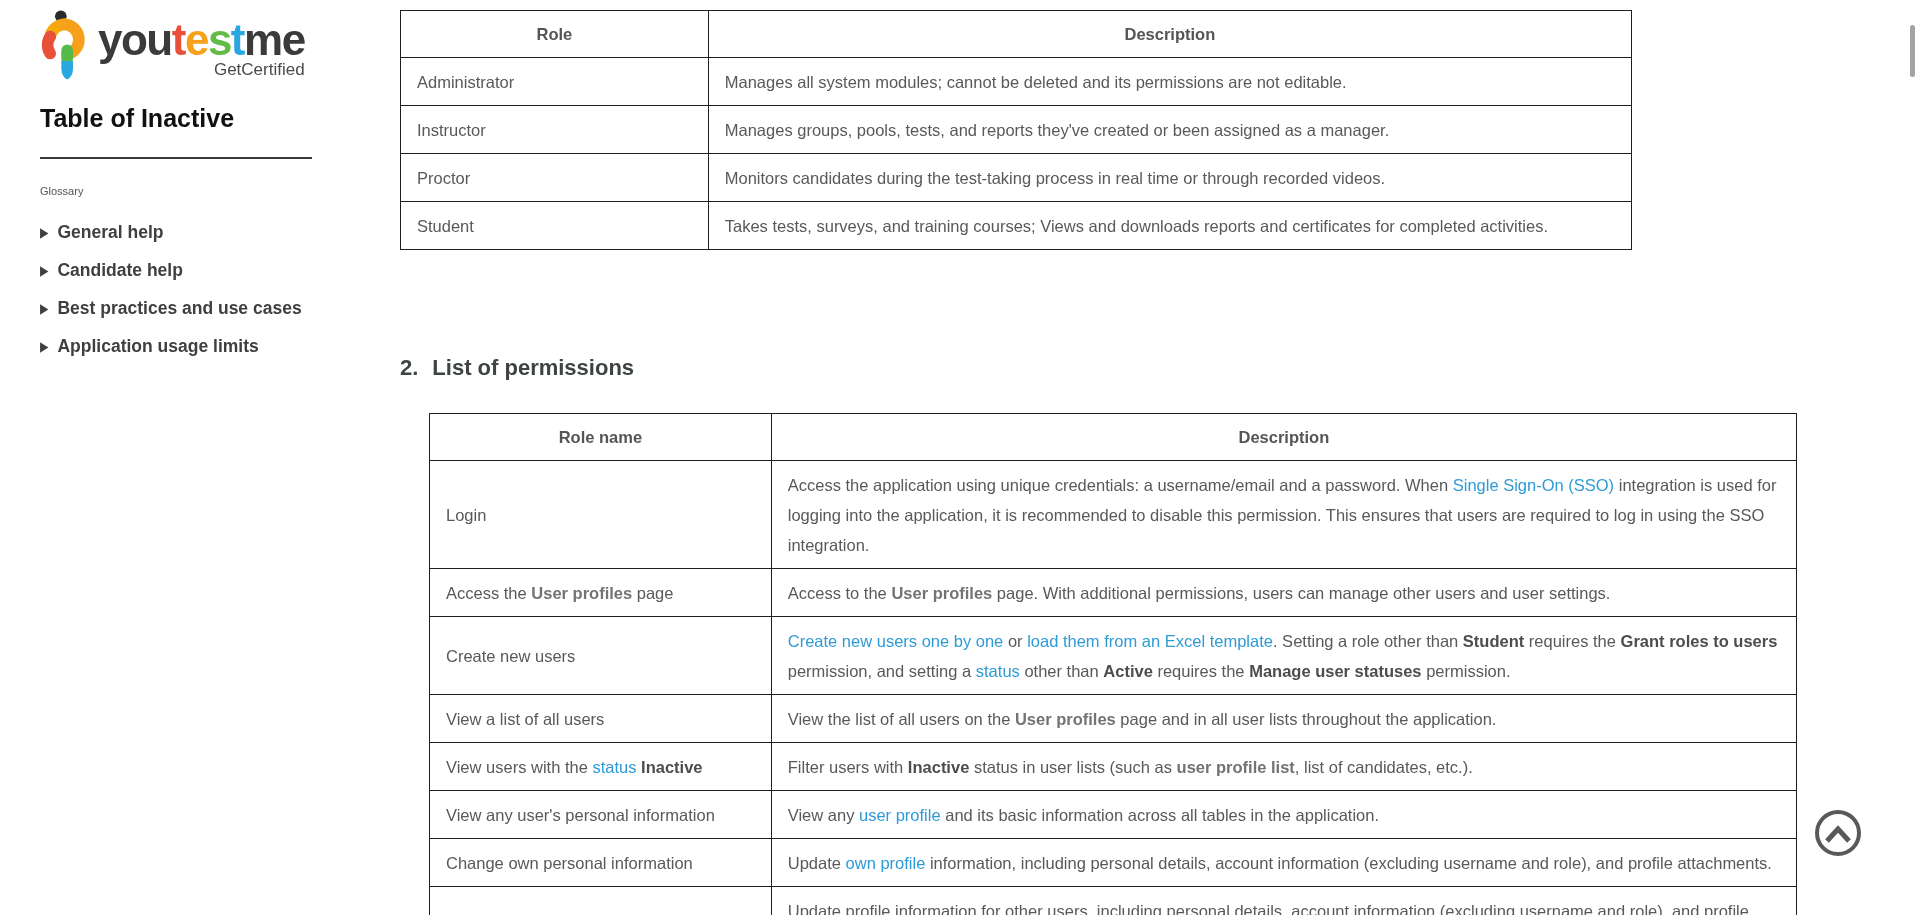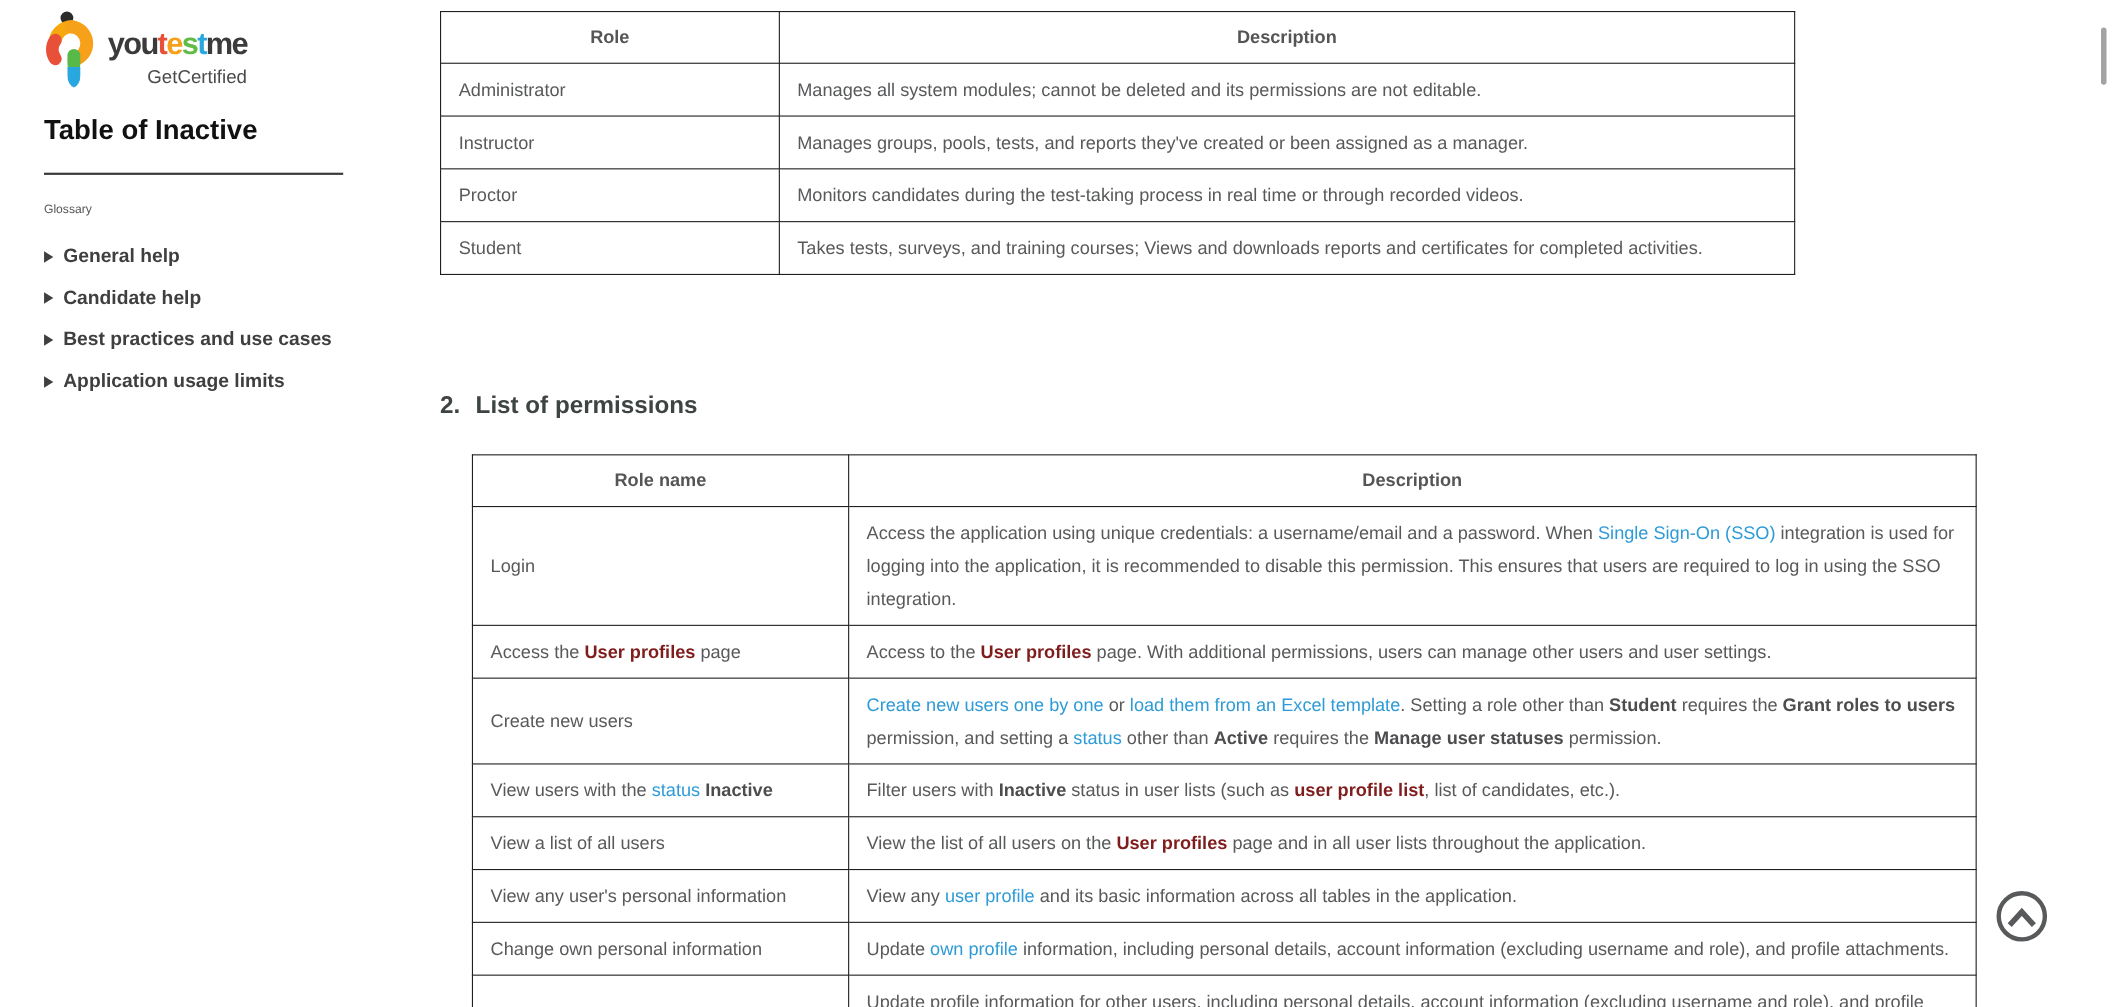--- a/index.html
+++ b/index.html
@@ -4,21 +4,21 @@
 <style>
   * { margin:0; padding:0; box-sizing:border-box; }
   html,body { width:1920px; height:915px; overflow:hidden; background:#ffffff;
     font-family:"Liberation Sans","DejaVu Sans",sans-serif; }
 
   
   .sidebar { position:absolute; left:0; top:0; width:330px; height:915px; background:#fff; }
   .logo { position:absolute; left:38px; top:10px; display:flex; align-items:flex-start; cursor:pointer; }
   .logo-mark { width:52px; height:70px; margin-right:8px; }
   .wordmark-wrap { display:flex; flex-direction:column; align-items:flex-end; margin-top:12px; }
-  .wordmark { font-size:28px; font-weight:700; letter-spacing:-1.5px; line-height:36px; }
+  .wordmark { font-size:44px; font-weight:700; letter-spacing:-1.5px; line-height:36px; }
   .wm-dark { color:#3b3b3c; } .wm-red { color:#e8503a; } .wm-orange { color:#f7a11b; }
   .wm-green { color:#62bb46; } .wm-blue { color:#29a8e0; }
   .tagline { font-size:17px; color:#4a4a4a; margin-top:2px; }
   .toc-title { position:absolute; left:40px; top:104px; font-size:25px; font-weight:700; color:#111; }
   .toc-rule { position:absolute; left:40px; top:157px; width:272px; height:0; border-top:2px solid #3a3a3a; }
   .toc-glossary { position:absolute; left:40px; top:185px; font-size:11px; color:#555; cursor:pointer; }
   .toc-list { position:absolute; left:40px; top:222px; }
   .toc-item { display:flex; align-items:center; margin-bottom:17px; cursor:pointer;
     font-size:17.5px; font-weight:600; color:#3f3f3f; }
   .toc-item .tri { font-size:11px; color:#3f3f3f; margin-right:9px; transform:scaleY(1.25); }
@@ -27,21 +27,21 @@
   table { border-collapse:collapse; table-layout:fixed; background:#fff; }
   th, td { border:1px solid #1f1f1f; font-size:16.5px; color:#58595b;
     line-height:30px; vertical-align:middle; }
   th { font-weight:700; color:#555; text-align:center; padding:8px 10px; }
   td { padding:8.5px 16px; text-align:left;margin-left:44px; }
   .tbl-roles { position:absolute; left:400px; top:10px; width:1232px; }
   .tbl-perms { position:absolute; left:429px; top:413px; width:1368px; }
   .col-narrow { width:25%; } .col-wide { width:75%; }
   .lnk { color:#2e9bd6; text-decoration:none; cursor:pointer; }
   .bld { font-weight:700; color:#4d4d4f; }
-  .lnk.bld { color:#7f1d1d; }
+  .lnk.bld { color:#737373; }
 
   
   .section-heading { position:absolute; left:400px; top:355px; display:flex;
     font-size:22px; font-weight:700; color:#3e4442; }
   .section-heading .num { margin-right:14px; }
 
   
   .scroll-top { position:absolute; left:1815px; top:810px; width:46px; height:46px;
     border-radius:50%; border:4px solid #58595b; background:#fff; cursor:pointer;
     display:flex; align-items:center; justify-content:center; z-index:10; }
@@ -141,26 +141,26 @@
   </tr>
   <tr>
     <td><span>Access the </span><a class="lnk bld">User profiles</a><span> page</span></td>
     <td><span>Access to the </span><a class="lnk bld">User profiles</a><span> page. With additional permissions, users can manage other users and user settings.</span></td>
   </tr>
   <tr>
     <td><span>Create new users</span></td>
     <td><a class="lnk">Create new users one by one</a><span> or </span><a class="lnk">load them from an Excel template</a><span>. Setting a role other than </span><span class="bld">Student</span><span> requires the </span><span class="bld">Grant roles to users</span><span> permission, and setting a </span><a class="lnk">status</a><span> other than </span><span class="bld">Active</span><span> requires the </span><span class="bld">Manage user statuses</span><span> permission.</span></td>
   </tr>
   <tr>
+    <td><span>View a list of all users</span></td>
+    <td><span>View the list of all users on the </span><a class="lnk bld">User profiles</a><span> page and in all user lists throughout the application.</span></td>
+  </tr>
+  <tr>
     <td><span>View users with the </span><a class="lnk">status</a><span> </span><span class="bld">Inactive</span></td>
     <td><span>Filter users with </span><span class="bld">Inactive</span><span> status in user lists (such as </span><a class="lnk bld">user profile list</a><span>, list of candidates, etc.).</span></td>
-  </tr>
-  <tr>
-    <td><span>View a list of all users</span></td>
-    <td><span>View the list of all users on the </span><a class="lnk bld">User profiles</a><span> page and in all user lists throughout the application.</span></td>
   </tr>
   <tr>
     <td><span>View any user's personal information</span></td>
     <td><span>View any </span><a class="lnk">user profile</a><span> and its basic information across all tables in the application.</span></td>
   </tr>
   <tr>
     <td><span>Change own personal information</span></td>
     <td><span>Update </span><a class="lnk">own profile</a><span> information, including personal details, account information (excluding username and role), and profile attachments.</span></td>
   </tr>
   <tr>

